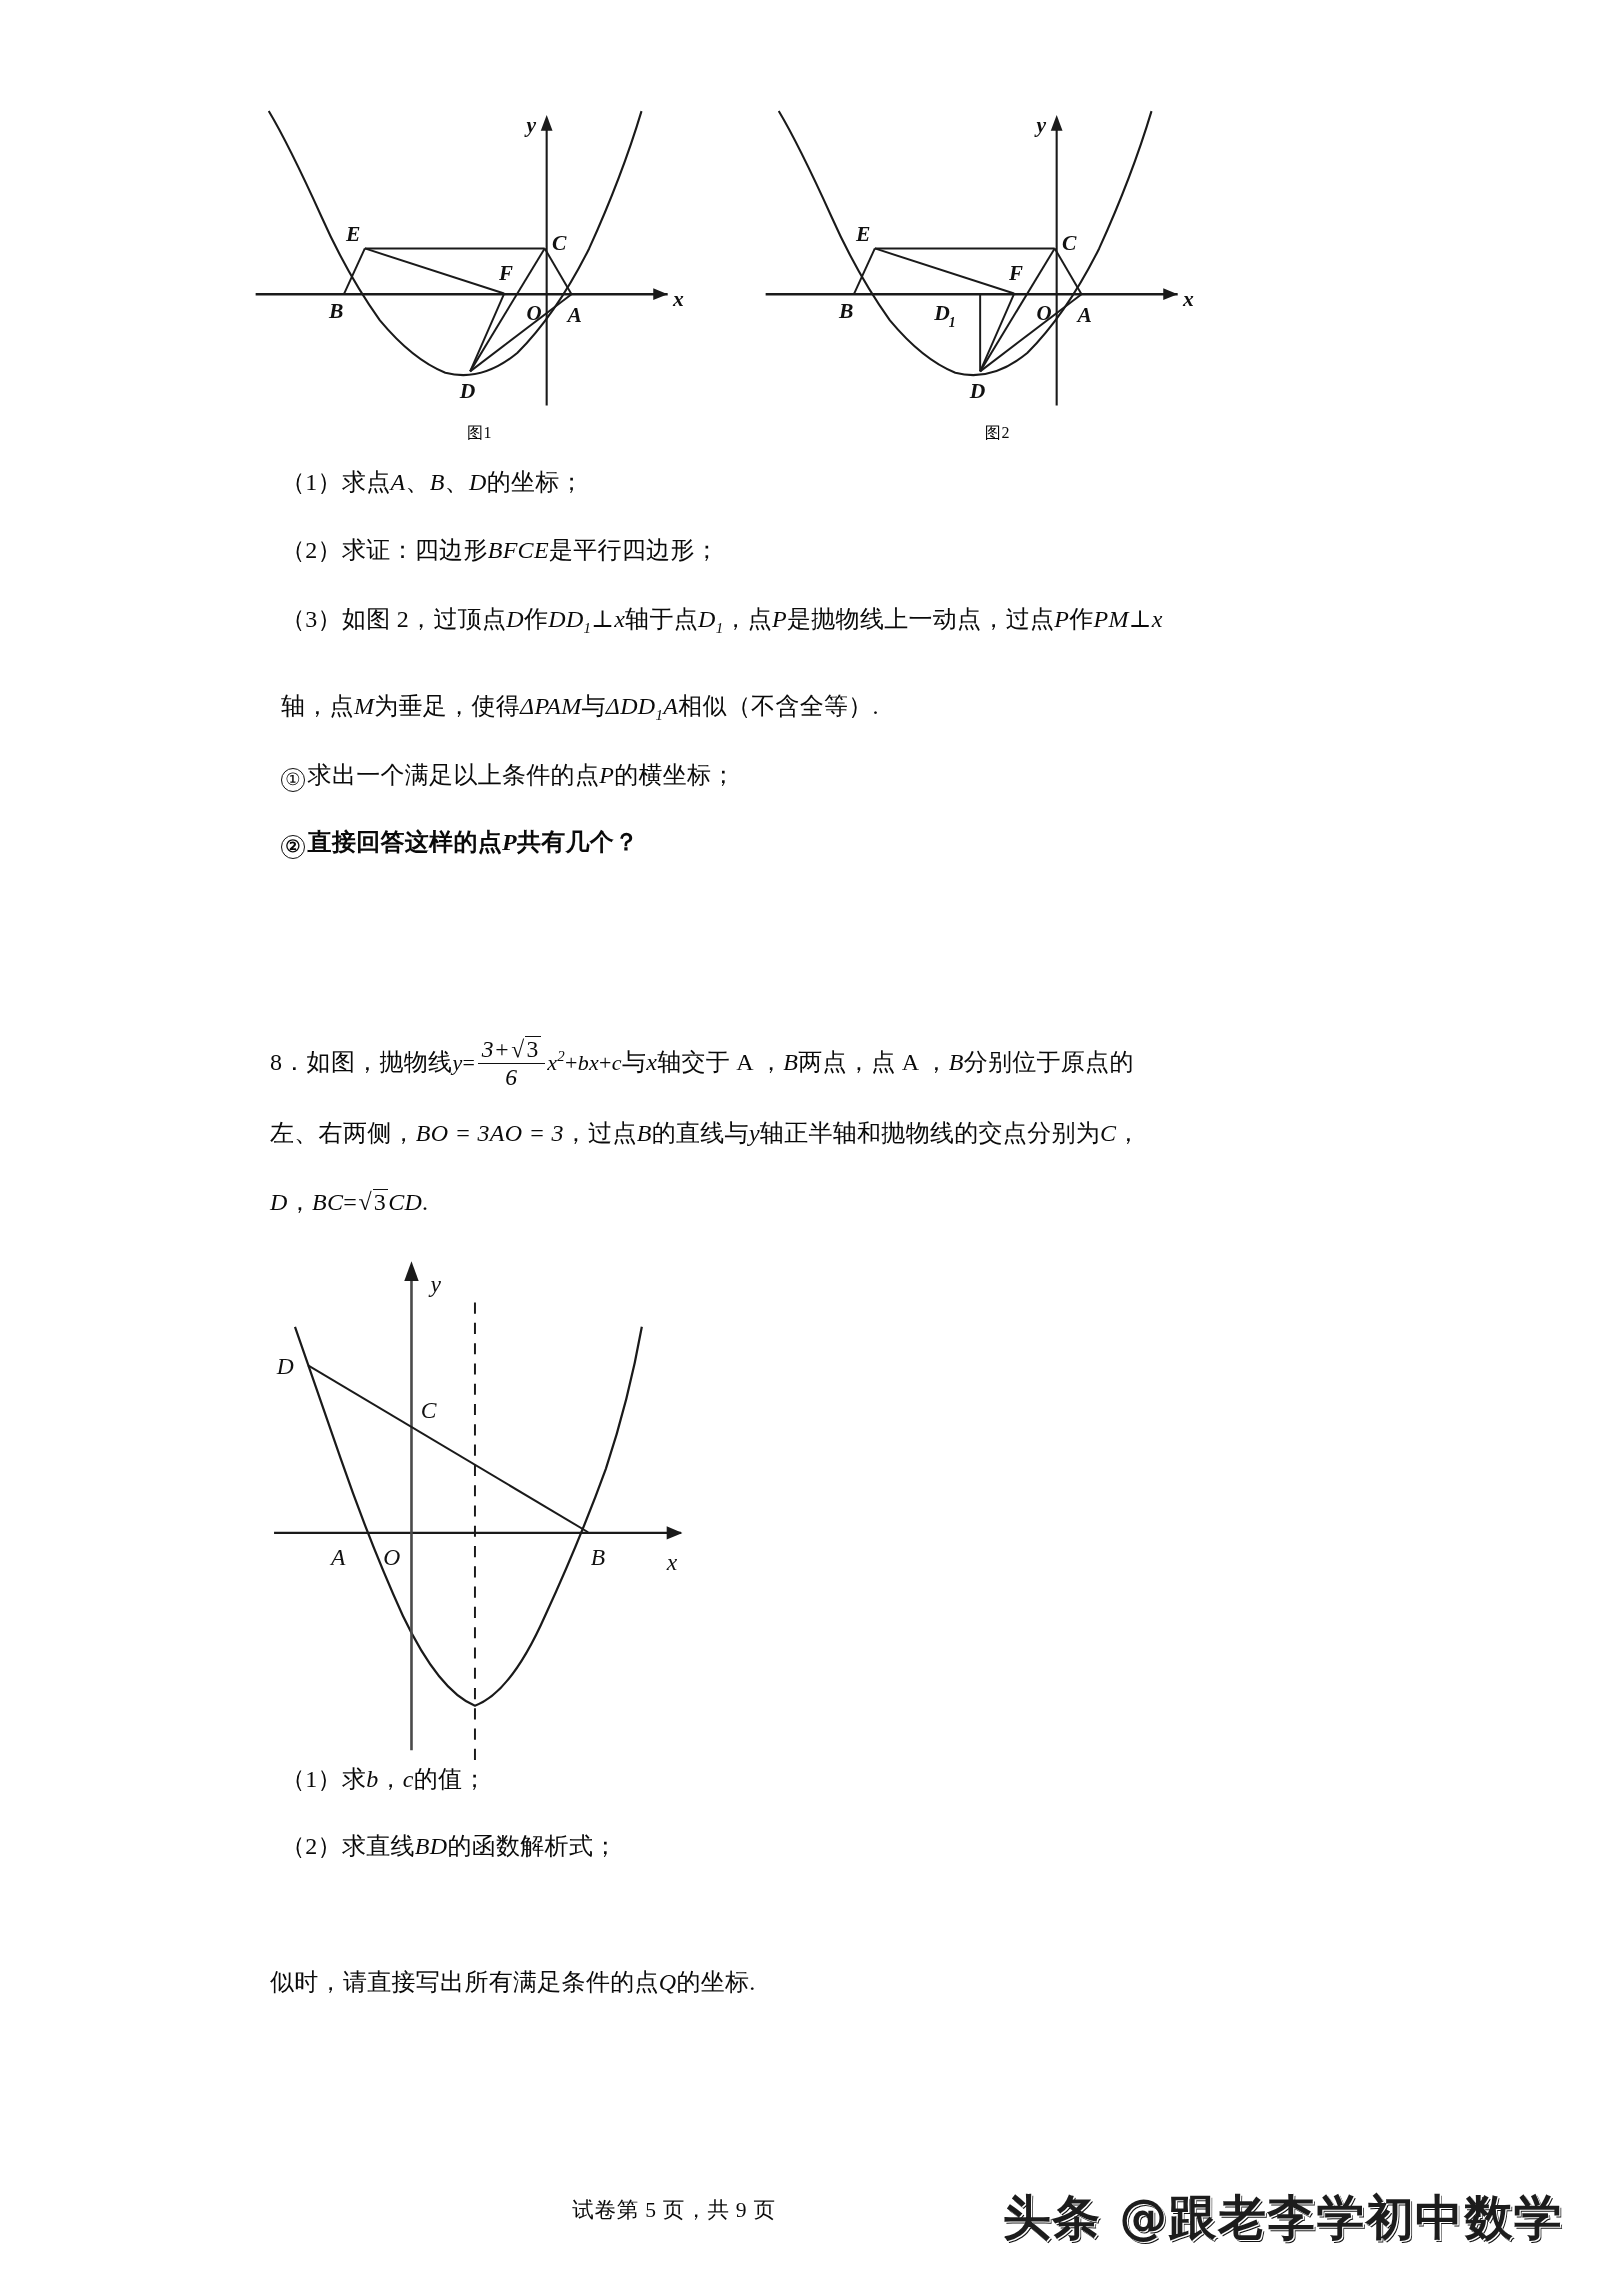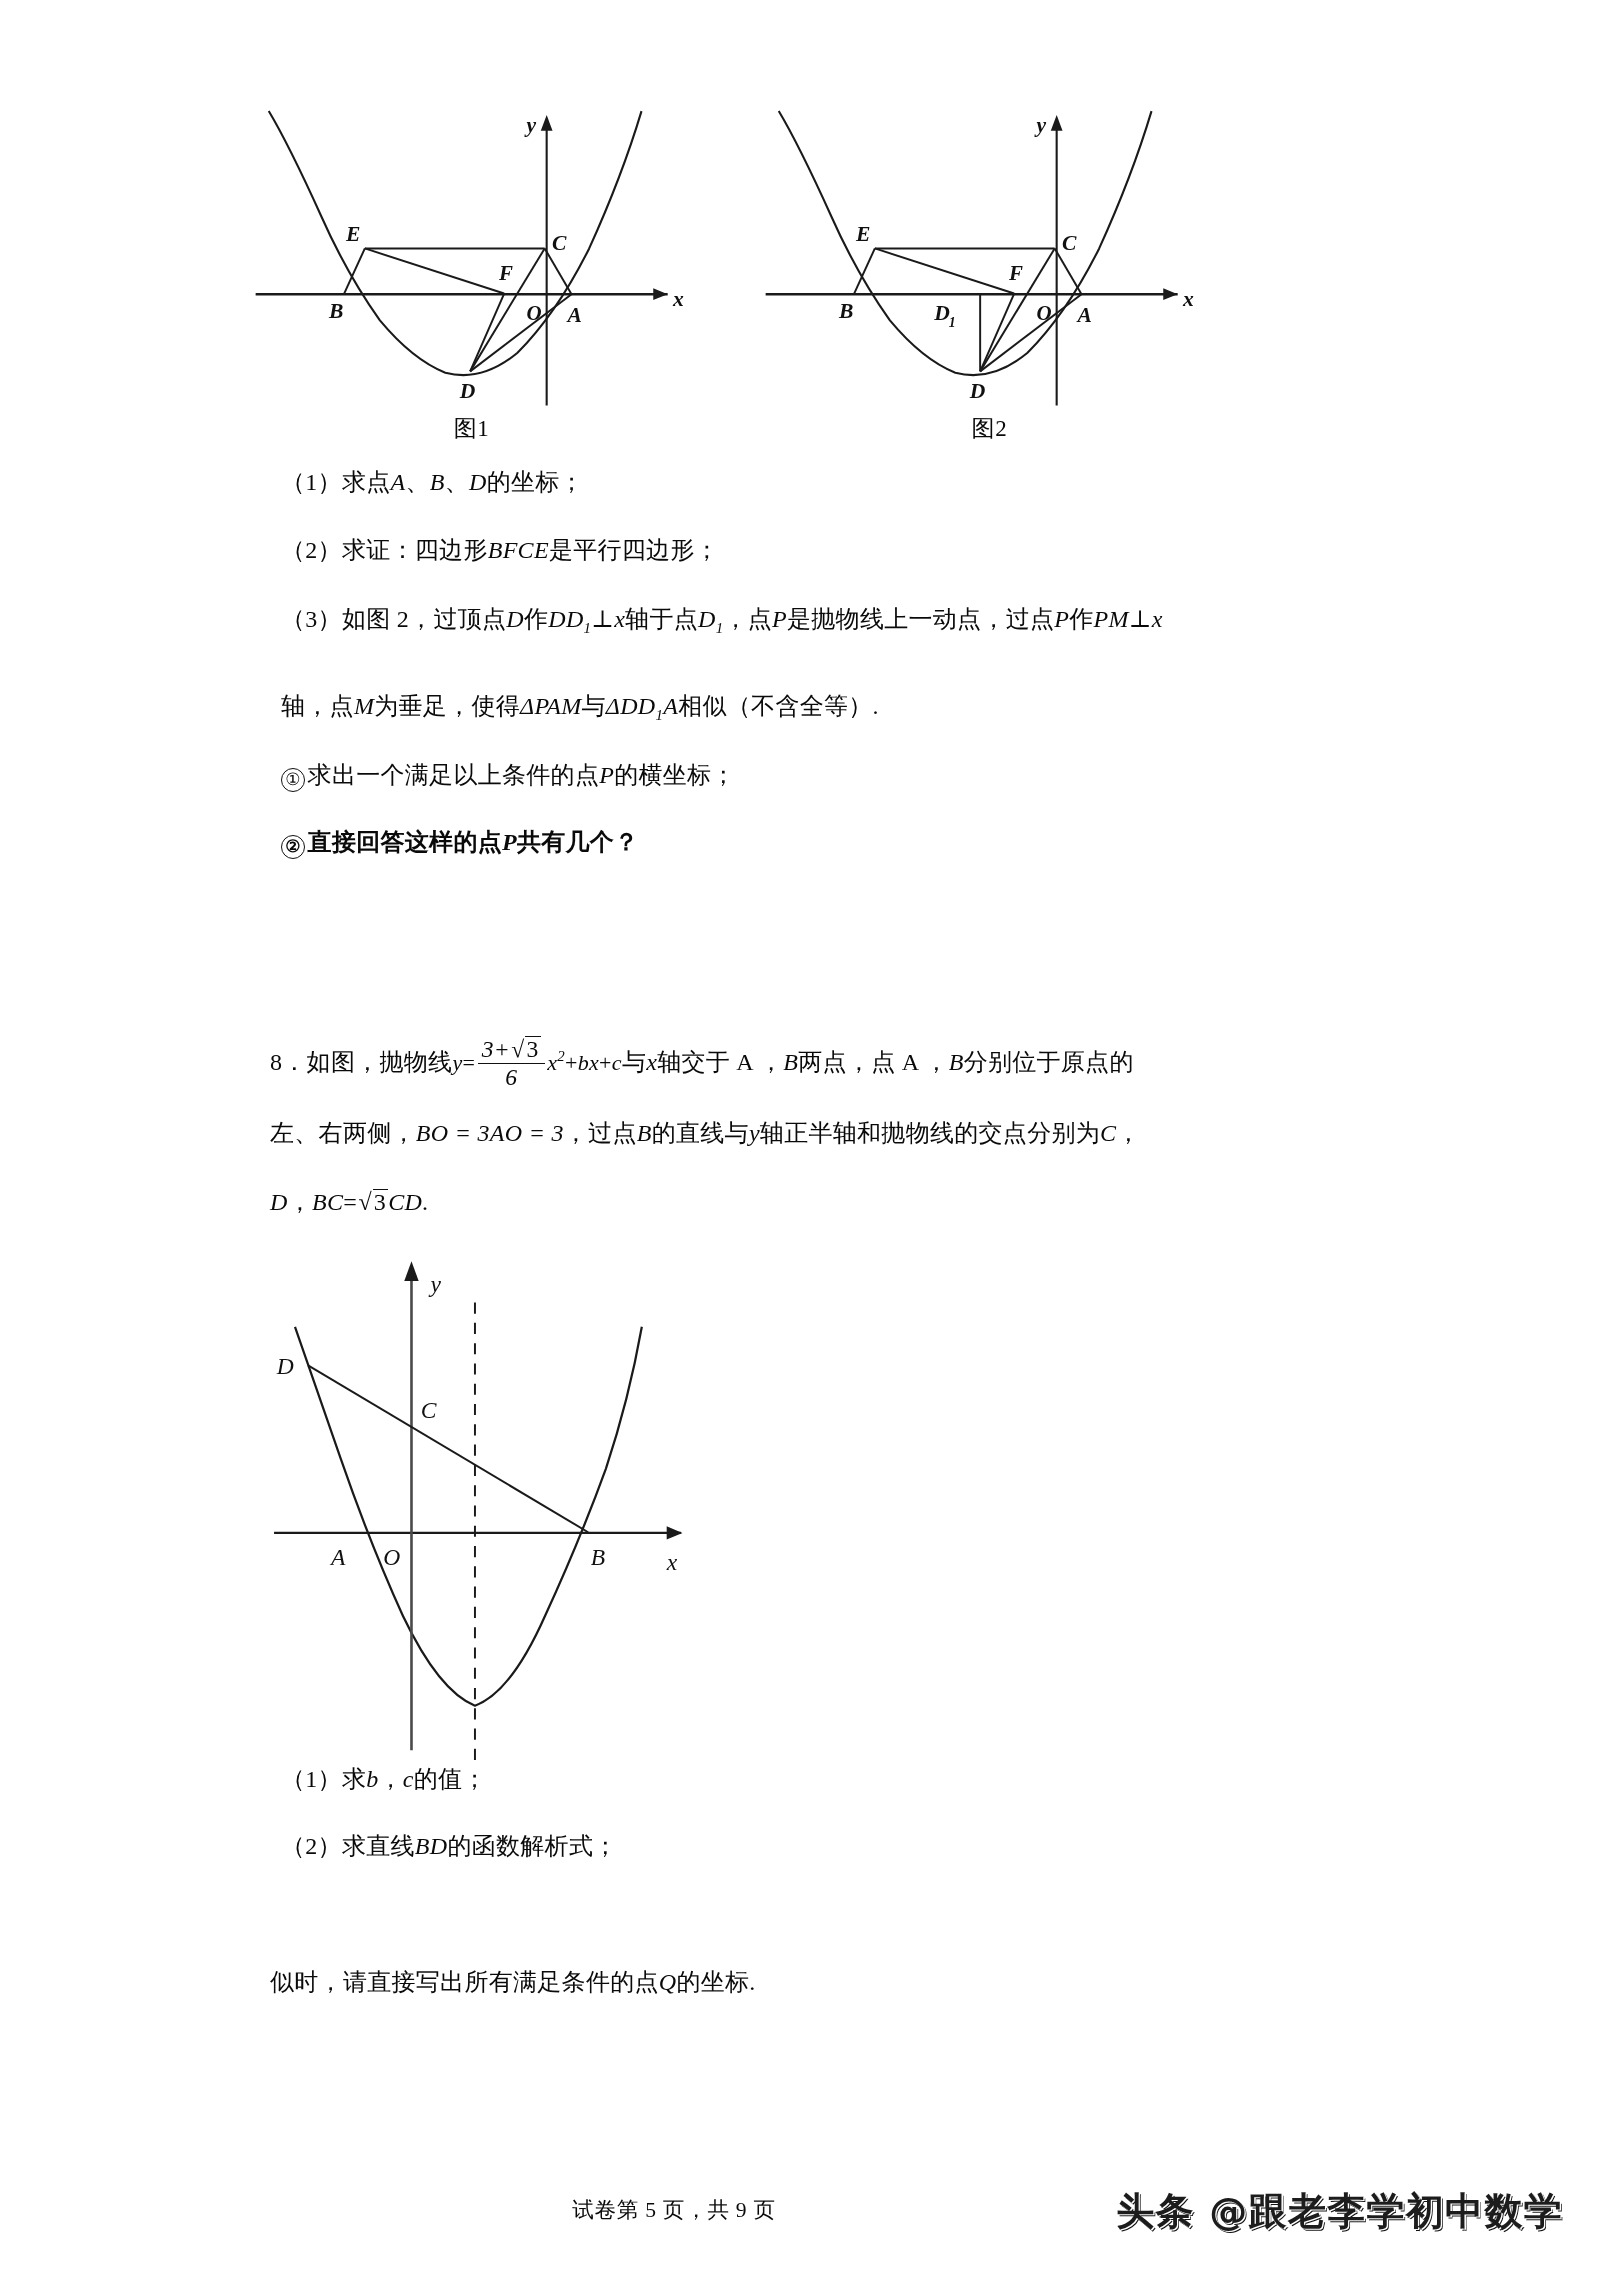--- a/index.html
+++ b/index.html
@@ -36,24 +36,24 @@
   }
   .figure-block {
     position: relative;
     width: 458px;
     height: 347px;
   }
   .figure-block svg { display: block; }
   .fig-caption {
     position: absolute;
     bottom: 1.3px;
-    left: 8px;
+    left: 16px;
     width: 100%;
     text-align: center;
-    font-size: 23px;
+    font-size: 16px;
     font-family: "Liberation Serif", "DejaVu Serif", serif;
     letter-spacing: 0.7px;
   }
   .fig1-caption { transform: translateX(-14.4px); }
   .fig2-caption { transform: translateX(-6.5px); }
 
   
   .qtext {
     position: absolute;
     font-size: 24px;
@@ -152,21 +152,21 @@
     width: 1348px;
     text-align: center;
     font-size: 21.6px;
     letter-spacing: 0.7px;
     font-family: "Liberation Serif", "DejaVu Serif", serif;
   }
   .watermark {
     position: absolute;
     right: 36px;
     top: -9.2px;
-    font-size: 38px;
+    font-size: 48px;
     font-weight: bold;
     letter-spacing: 1.3px;
     color: #1c1c1c;
     font-family: "DejaVu Sans", "Liberation Sans", sans-serif;
     text-shadow: 1.3px 1.3px 0 #ffffff, 2px 2px 0 #111111;
   }
 </style>
 </head>
 <body>
 

